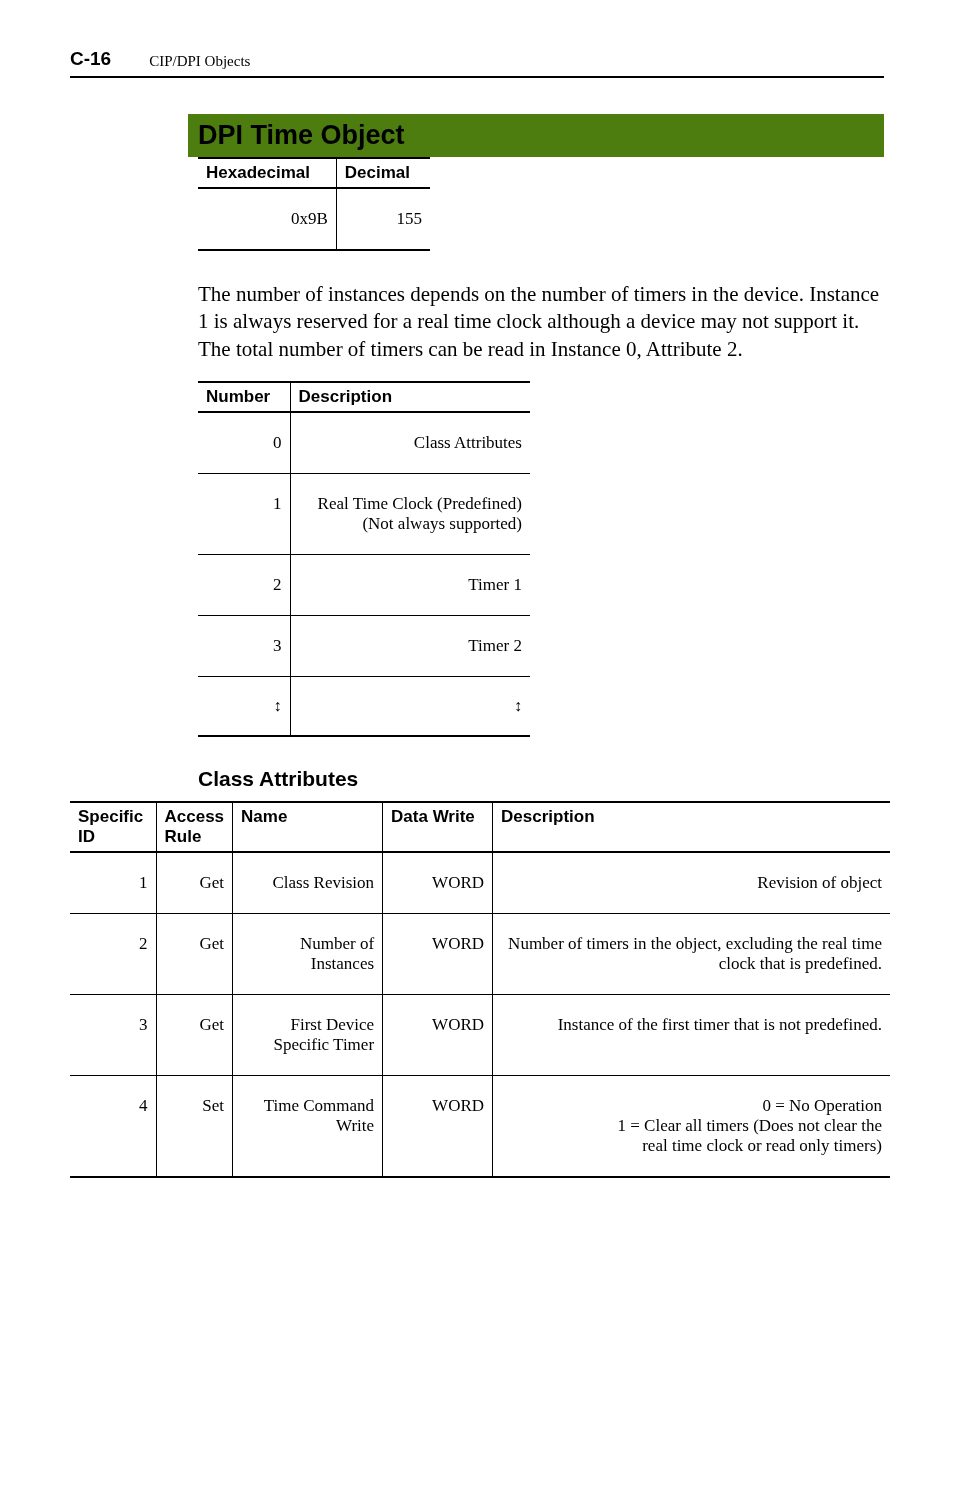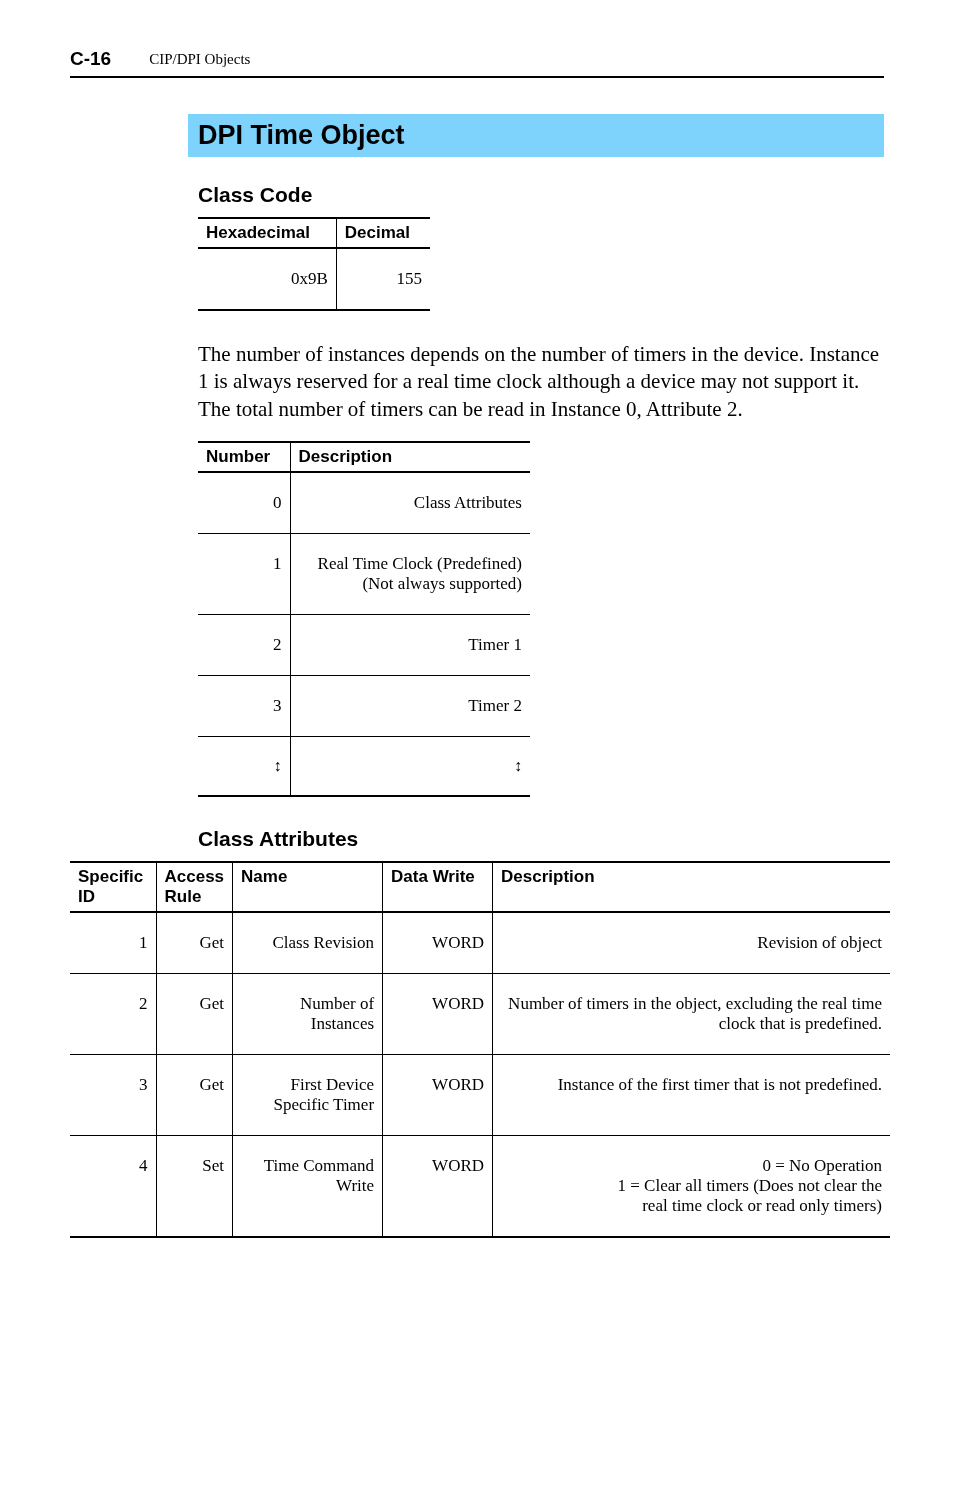--- a/index.html
+++ b/index.html
@@ -6,42 +6,41 @@
   body {
     font-family: "Times New Roman", Times, serif;
     background: #fff;
     color: #000;
     width: 954px;
     height: 1487px;
     padding: 48px 70px 0 70px;
   }
   .header-row {
     display: flex;
-    align-items: center;
+    align-items: flex-end;
     border-bottom: 2px solid #000;
     padding-bottom: 6px;
     margin-bottom: 36px;
   }
   .page-num {
     font-family: Arial, Helvetica, sans-serif;
     font-weight: bold;
     font-size: 19px;
     margin-right: 38px;
   }
   .page-title {
     font-family: "Times New Roman", Times, serif;
     font-size: 15px;
   }
   .content {
     padding-left: 128px;
   }
   .h1-band {
-    background: #7dd3fc;
+    background: #4d7c0f;
     padding: 6px 10px 6px 10px;
-    margin-bottom: 26px;
     margin-left: -10px;
   }
   .h1 {
     font-family: Arial, Helvetica, sans-serif;
     font-weight: bold;
     font-size: 27px;
   }
   .h2 {
     font-family: Arial, Helvetica, sans-serif;
     font-weight: bold;
@@ -93,21 +92,20 @@
   <span class="page-num">C-16</span>
   <span class="page-title">CIP/DPI Objects</span>
 </div>
 
 <div class="content">
 
   <div class="h1-band">
     <div class="h1">DPI Time Object</div>
   </div>
 
-  <div class="h2">Class Code</div>
   <table class="t-small">
     <thead>
       <tr>
         <th>Hexadecimal</th>
         <th>Decimal</th>
       </tr>
     </thead>
     <tbody>
       <tr>
         <td>0x9B</td>

